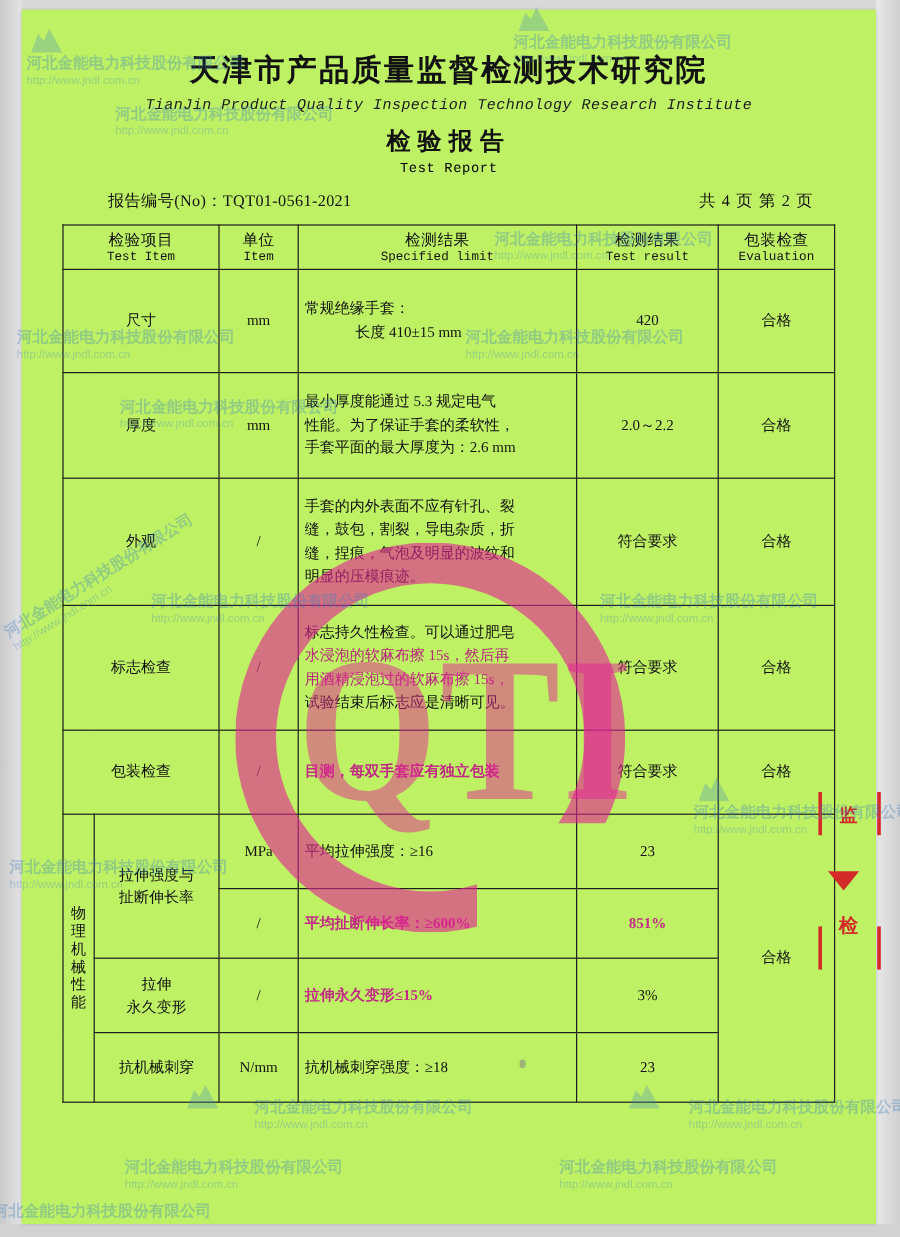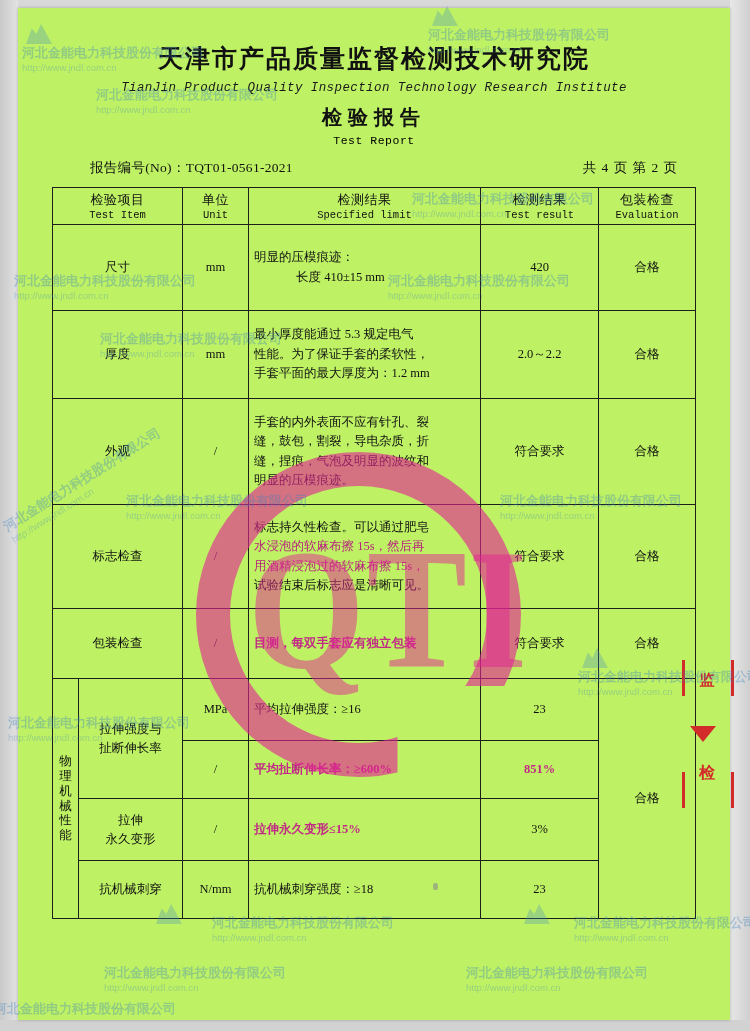--- a/index.html
+++ b/index.html
@@ -202,21 +202,21 @@
       <col style="width:97px">
     </colgroup>
     <thead>
       <tr>
         <th colspan="2">
           <span class="th-cn">检验项目</span>
           <span class="th-en">Test Item</span>
         </th>
         <th>
           <span class="th-cn">单位</span>
-          <span class="th-en">Unit</span>
+          <span class="th-en">Item</span>
         </th>
         <th>
           <span class="th-cn">检测结果</span>
           <span class="th-en">Specified limit</span>
         </th>
         <th>
           <span class="th-cn">检测结果</span>
           <span class="th-en">Test result</span>
         </th>
         <th>
@@ -224,34 +224,34 @@
           <span class="th-en">Evaluation</span>
         </th>
       </tr>
     </thead>
     <tbody>
 
       <tr style="height:86px">
         <td colspan="2" class="item-cell">尺寸</td>
         <td class="unit-cell">mm</td>
         <td class="std-cell">
-          <span>明显的压模痕迹：</span><br>
+          <span>常规绝缘手套：</span><br>
           <span class="std-indent">长度 410±15 mm</span>
         </td>
         <td class="res-cell">420</td>
         <td class="eval-cell">合格</td>
       </tr>
 
       <tr style="height:88px">
         <td colspan="2" class="item-cell">厚度</td>
         <td class="unit-cell">mm</td>
         <td class="std-cell">
           <span>最小厚度能通过 5.3 规定电气</span><br>
           <span>性能。为了保证手套的柔软性，</span><br>
-          <span>手套平面的最大厚度为：1.2 mm</span>
+          <span>手套平面的最大厚度为：2.6 mm</span>
         </td>
         <td class="res-cell">2.0～2.2</td>
         <td class="eval-cell">合格</td>
       </tr>
 
       <tr style="height:106px">
         <td colspan="2" class="item-cell">外观</td>
         <td class="unit-cell">/</td>
         <td class="std-cell">
           <span>手套的内外表面不应有针孔、裂</span><br>

